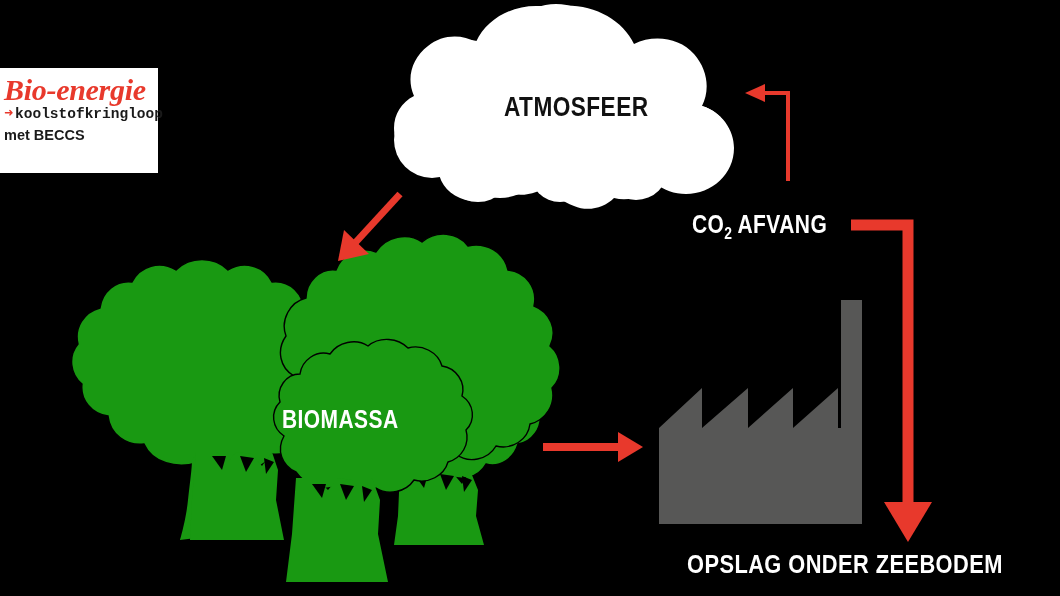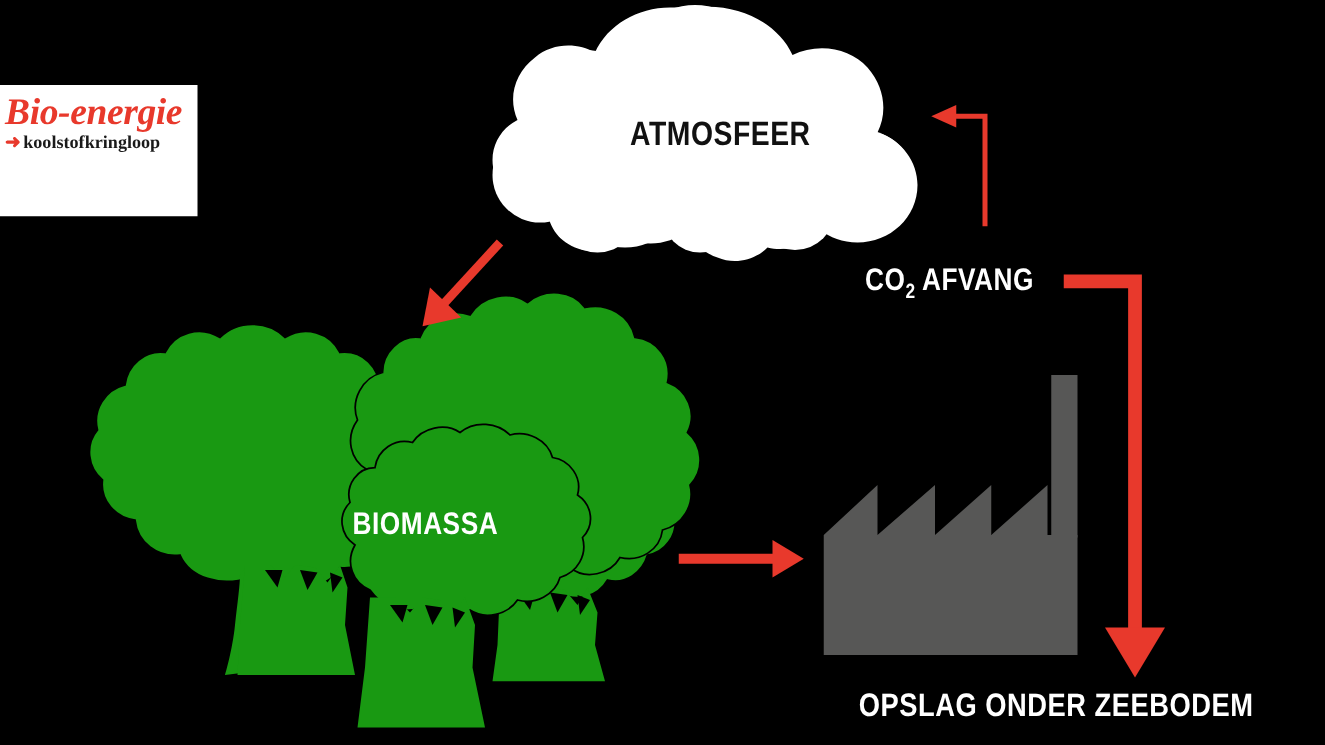--- a/index.html
+++ b/index.html
@@ -39,21 +39,21 @@
     font-family: "Liberation Serif", serif;
     font-style: italic;
     font-weight: bold;
     font-size: 30px;
     line-height: 25px;
     color: #e8392c;
     letter-spacing: -0.3px;
     white-space: nowrap;
   }
   .logo-line2 {
-    font-family: Liberation Serif, serif;
+    font-family: Liberation Mono, monospace;
     font-weight: bold;
     font-size: 14.5px;
     line-height: 20px;
     color: #1a1a1a;
     white-space: nowrap;
     margin-top: 2px;
   }
   .logo-line2 .arrow-glyph {
     color: #e8392c;
     font-weight: bold;
@@ -295,20 +295,21 @@
       <g>
         <path fill="none" stroke="#e8392c" stroke-width="11" d="M 851 225 L 908 225 L 908 508"></path>
         <path fill="#e8392c" d="M 908 542 L 884 502 L 932 502 Z"></path>
       </g>
     </g>
   </svg>
 
   <div class="logo-box">
     <div class="logo-title">Bio-energie</div>
     <div class="logo-line2"><span class="arrow-glyph">➜</span><span>koolstofkringloop</span></div>
+    <div class="logo-line3">met BECCS</div>
   </div>
 
   <div class="dlabel" id="label-atmosfeer">ATMOSFEER</div>
 
   <div class="dlabel" id="label-co2"><span>CO</span><span class="sub">2</span><span> AFVANG</span></div>
 
   <div class="dlabel" id="label-biomassa">BIOMASSA</div>
 
   <div class="dlabel" id="label-opslag">OPSLAG ONDER ZEEBODEM</div>
 

